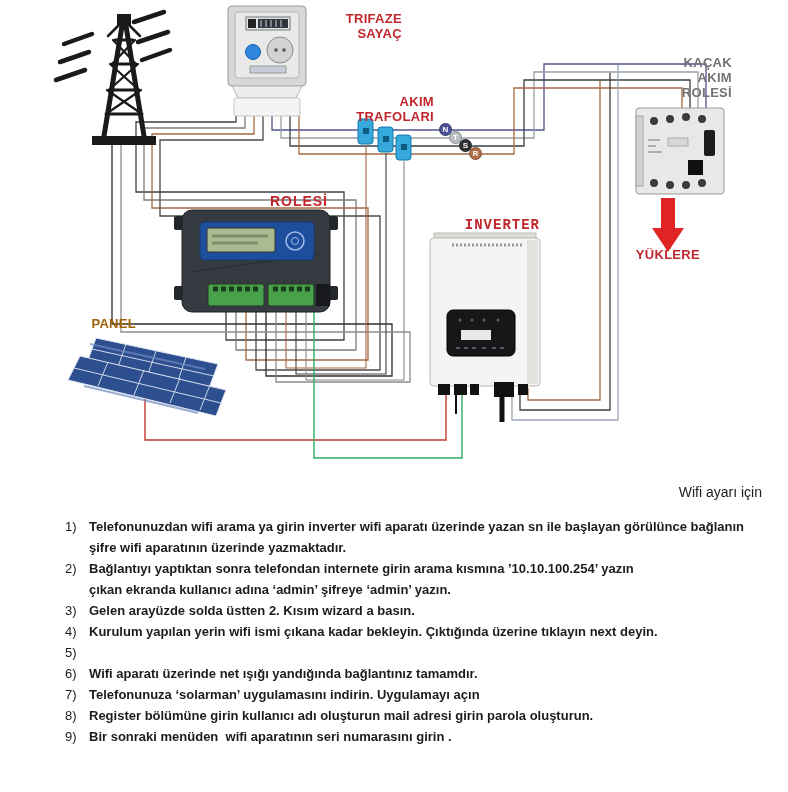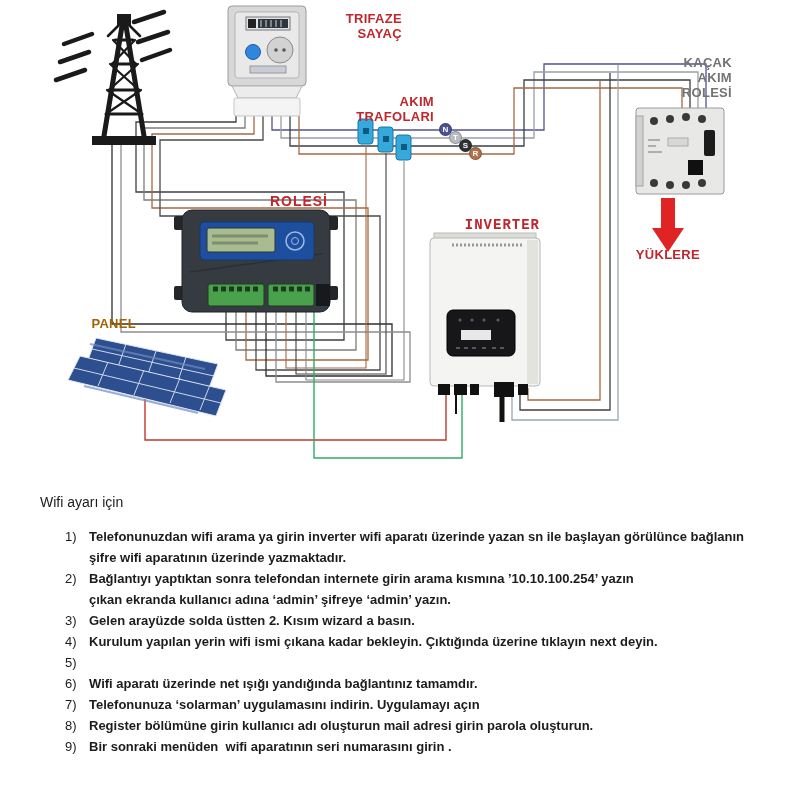--- a/index.html
+++ b/index.html
@@ -6,21 +6,21 @@
   .page{position:relative;width:788px;height:792px;background:#fff;overflow:hidden;
         font-family:"Liberation Sans",sans-serif;color:#1c1c1c;}
   .diagram-svg{position:absolute;top:0;left:0;}
   .dlabel{position:absolute;color:#c0272d;font-weight:bold;font-size:13px;line-height:15px;
           text-align:right;white-space:pre-line;letter-spacing:.3px;}
   .dlabel.big{font-size:14px;letter-spacing:1px;}
   .marker{position:absolute;width:13px;height:13px;border-radius:50%;color:#fff;font-size:8px;
           font-weight:bold;display:flex;align-items:center;justify-content:center;
           box-sizing:border-box;border:1px solid rgba(0,0,0,.25);}
   .text-section{position:absolute;left:40px;top:480px;right:26px;}
-  .heading{font-size:14px;margin:14px 0 16px 0;}
+  .heading{font-size:14px;margin:4px 0 16px 0;text-align:right;}
   .ilist{padding-left:25px;}
   .li{display:flex;font-size:13px;line-height:21px;}
   .num{width:24px;flex-shrink:0;}
   .txt{white-space:pre-wrap;font-weight:bold;}
 </style>
 </head>
 <body>
 
 <div class="page">
 

